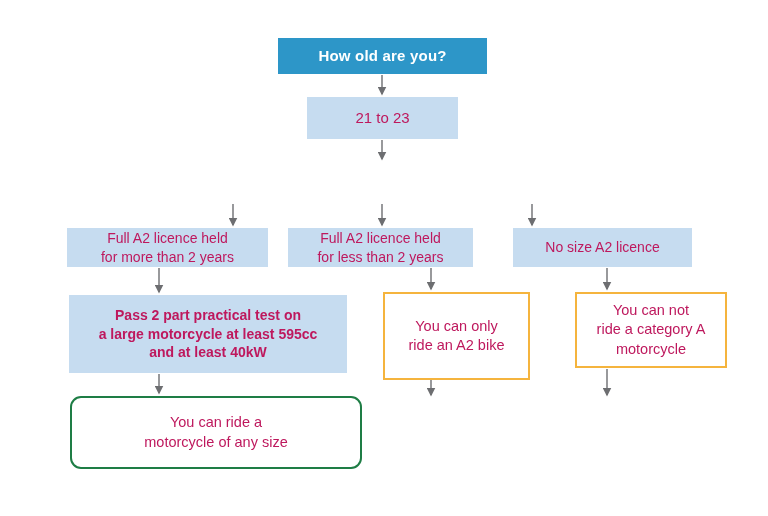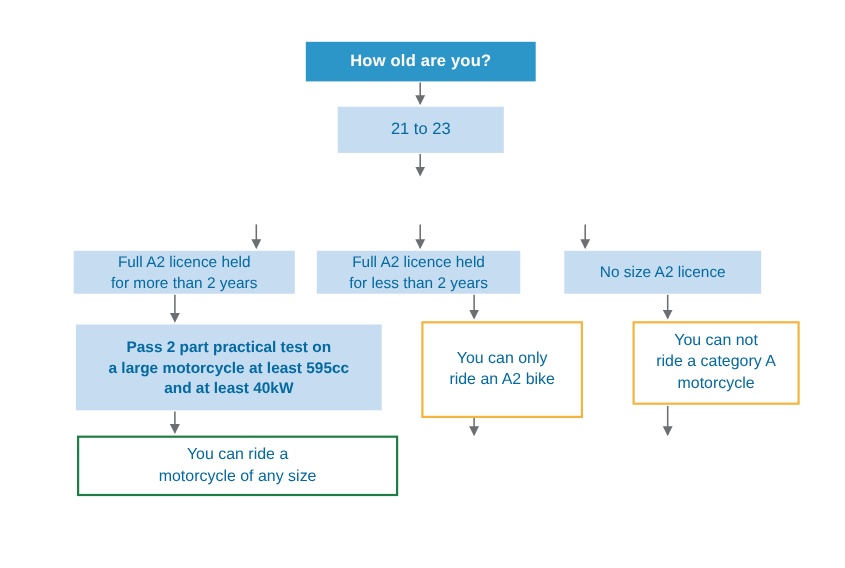--- a/index.html
+++ b/index.html
@@ -16,21 +16,21 @@
     overflow: hidden;
   }
   .node {
     position: absolute;
     display: flex;
     align-items: center;
     justify-content: center;
     text-align: center;
     white-space: pre-line;
     box-sizing: border-box;
-    color: #0369a1;
+    color: #be185d;
     font-size: 14px;
     line-height: 1.32;
   }
   .node.question {
     background: #2d96c8;
     color: #ffffff;
     font-weight: bold;
     font-size: 15px;
     letter-spacing: 0.2px;
   }
@@ -49,21 +49,21 @@
   }
   #q-age      { left: 278px; top: 38px;  width: 209px; height: 36px; }
   #age-range  { left: 307px; top: 97px;  width: 151px; height: 42px; font-size: 15px; }
   #q-licence  { left: 215px; top: 162px; width: 334px; height: 41px; }
   #held-more  { left: 67px;  top: 228px; width: 201px; height: 39px; }
   #held-less  { left: 288px; top: 228px; width: 185px; height: 39px; }
   #no-full    { left: 513px; top: 228px; width: 179px; height: 39px; }
   #pass-test  { left: 69px;  top: 295px; width: 278px; height: 78px; font-weight: bold; }
   #only-a2    { left: 383px; top: 292px; width: 147px; height: 88px; }
   #not-cat-a  { left: 575px; top: 292px; width: 152px; height: 76px; }
-  #any-size   { left: 70px;  top: 396px; width: 292px; height: 55px; }
+  #any-size   { left: 70px;  top: 396px; width: 292px; height: 73px; border-radius: 11px; }
   #wait-24    { left: 384px; top: 398px; width: 326px; height: 71px; }
   .connectors {
     position: absolute;
     left: 0; top: 0;
     width: 768px;
     height: 516px;
     pointer-events: none;
   }
   .connectors line {
     stroke: #6d6e71;

